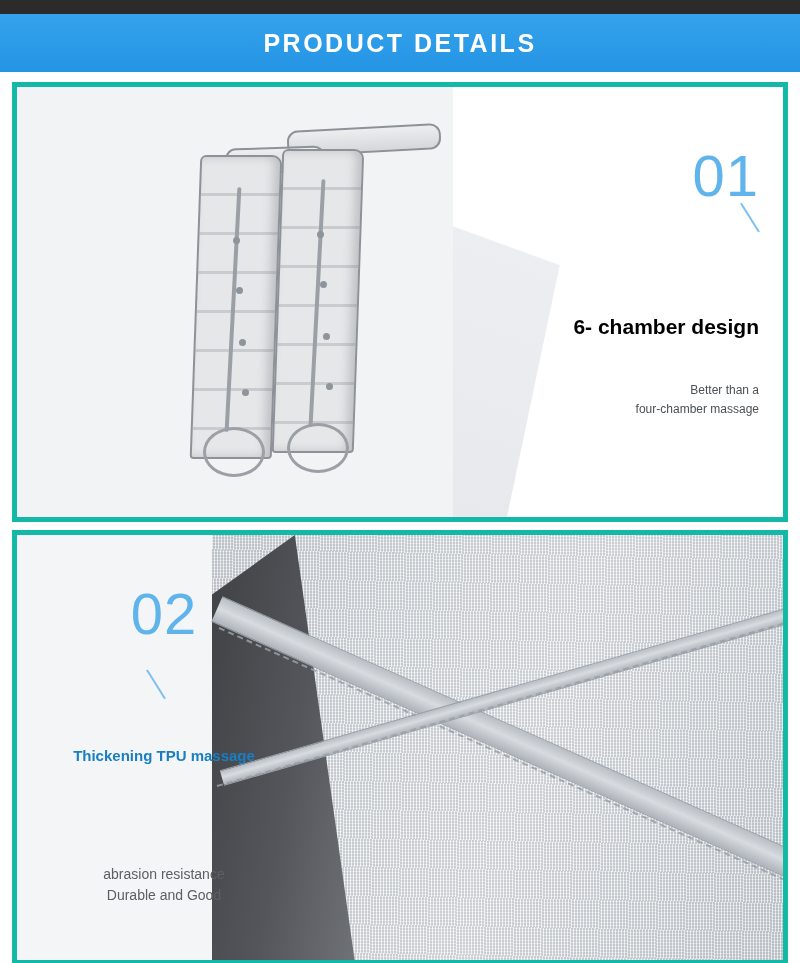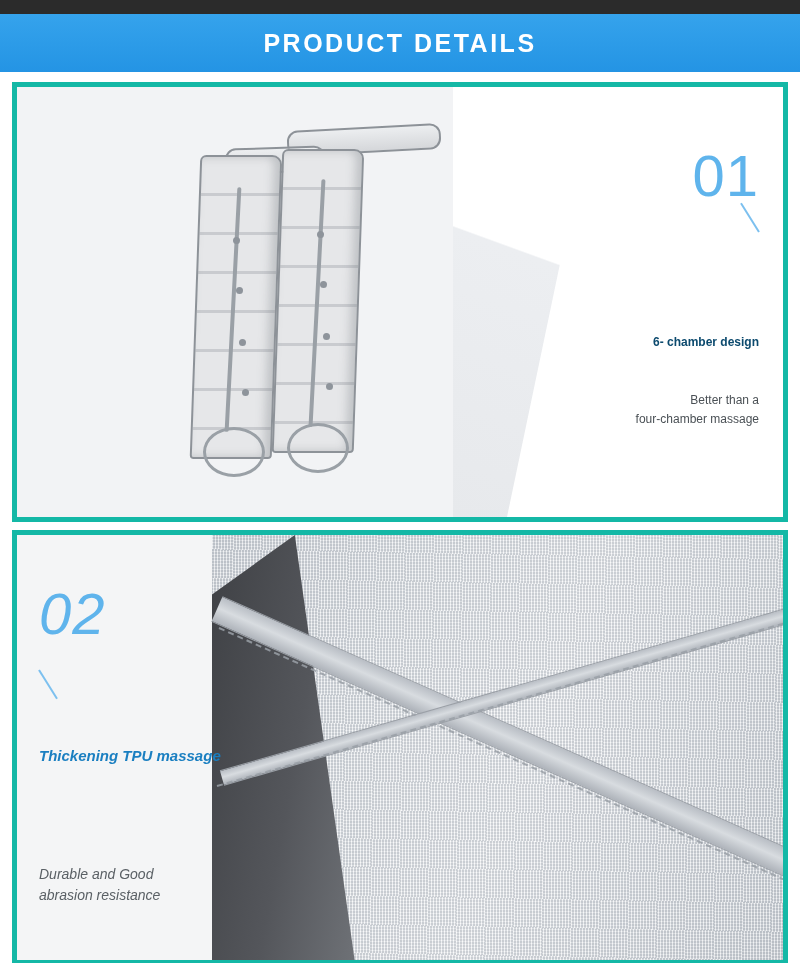--- a/index.html
+++ b/index.html
@@ -164,24 +164,24 @@
   .num-rule {
     display: inline-block;
     width: 34px;
     height: 2px;
     background: #7cc0ef;
     margin-top: 26px;
     transform: rotate(58deg);
     transform-origin: right center;
   }
   .p1-heading {
-    margin-top: 98px;
-    font-size: 12px;
+    margin-top: 78px;
+    font-size: 21px;
     font-weight: bold;
-    color: #0c4a6e;
+    color: #000000;
   }
   .p1-sub {
     margin-top: 42px;
     font-size: 12px;
     color: #4a5055;
     line-height: 1.55;
   }
 
   
   .p2-bg {
@@ -234,22 +234,21 @@
     opacity: .85;
   }
   .st-1 { left: 202px; top: 92px; width: 700px; transform: rotate(24deg); }
   .st-2 { left: 200px; top: 250px; width: 690px; transform: rotate(-16deg); }
 
   .p2-text {
     position: absolute;
     left: 22px;
     top: 50px;
     width: 250px;
-    text-align: left;
-    font-style: italic;
+    text-align: center;
   }
   .num-rule-left {
     display: inline-block;
     width: 34px;
     height: 2px;
     background: #7cc0ef;
     margin-top: 26px;
     transform: rotate(58deg);
     transform-origin: left center;
   }
@@ -317,17 +316,17 @@
   <div class="seam seam-1"></div>
   <div class="stitch st-1"></div>
   <div class="seam seam-2"></div>
   <div class="stitch st-2"></div>
 
   <div class="p2-text">
     <div class="num">02</div>
     <div><span class="num-rule-left"></span></div>
     <div class="p2-heading">Thickening TPU massage</div>
     <div class="p2-sub">
+      <div>abrasion resistance</div>
       <div>Durable and Good</div>
-      <div>abrasion resistance</div>
     </div>
   </div>
 </div>
 
 </body></html>

